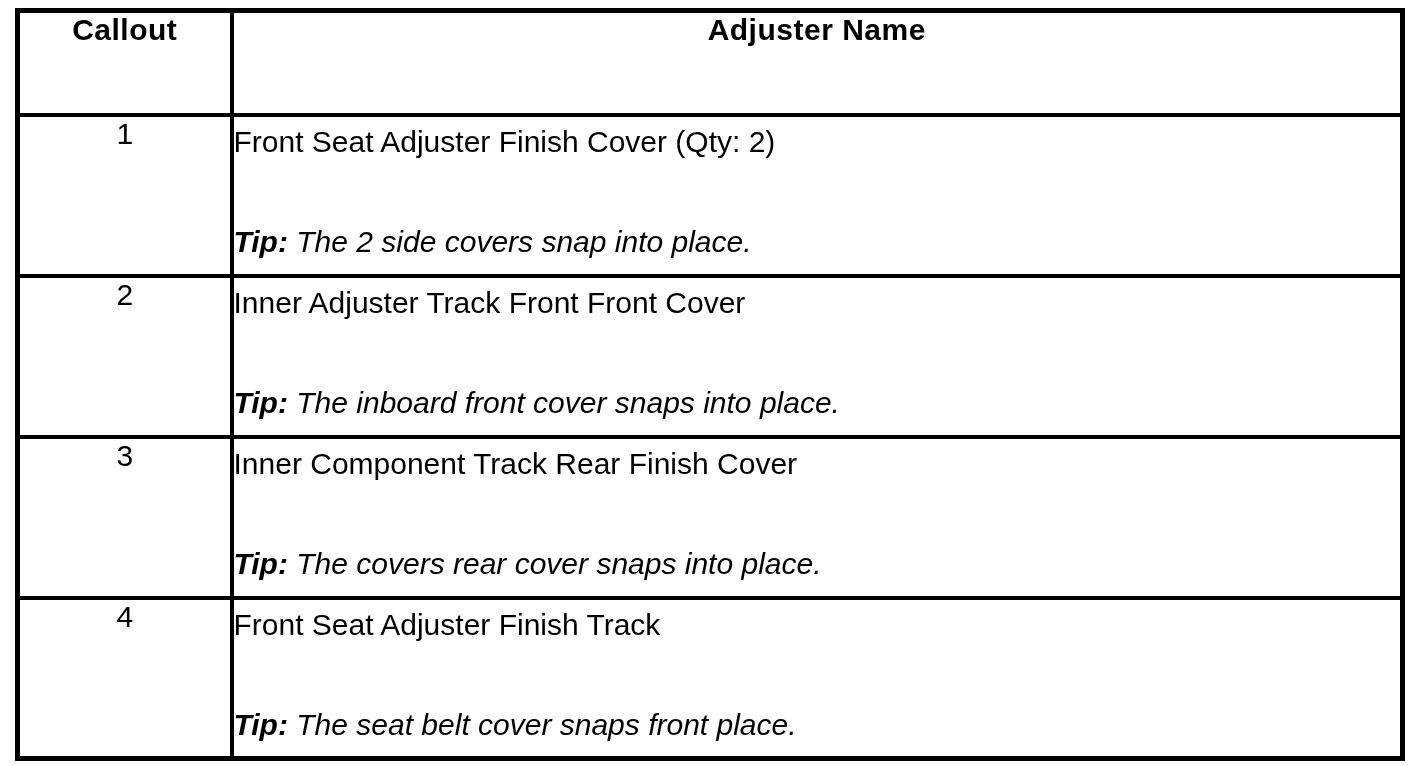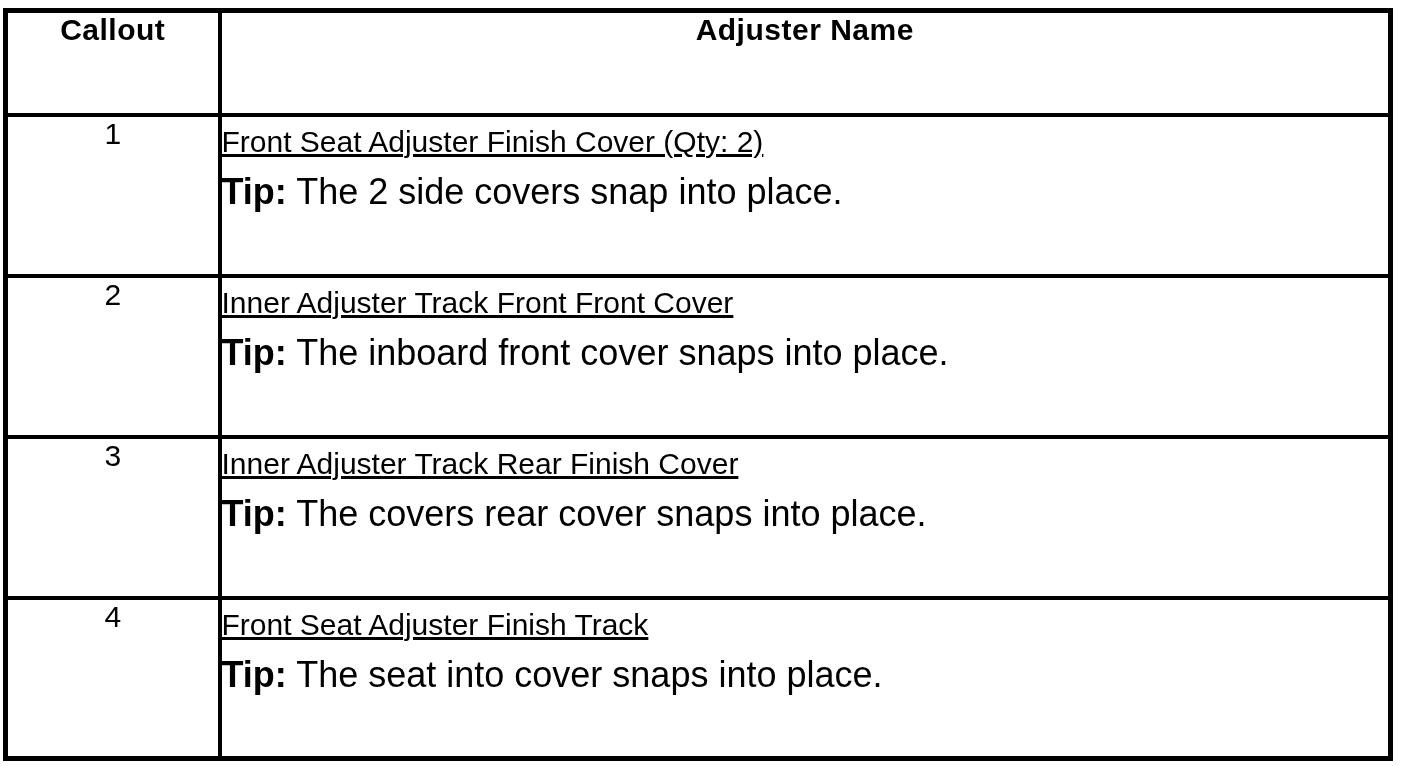--- a/index.html
+++ b/index.html
@@ -13,21 +13,21 @@
   }
   .page {
     position: relative;
     width: 1408px;
     height: 766px;
     background: #ffffff;
     overflow: hidden;
   }
   table.component-table {
     position: absolute;
-    left: 3px;
+    left: 15px;
     top: 8px;
     width: 1390px;
     height: 750px;
     border-collapse: collapse;
     table-layout: fixed;
     border: 5px solid #000000;
   }
   table.component-table th,
   table.component-table td {
     border: 4px solid #000000;
@@ -52,26 +52,27 @@
     font-weight: normal;
     padding-top: 24px;
   }
   td.component-cell {
     padding: 5px 12px 5px 10px;
   }
   .comp-name {
     font-size: 30px;
     line-height: 50px;
     white-space: nowrap;
-    text-decoration: underline;
   }
   .tip-line {
-    font-size: 36px;
+    font-size: 30px;
     line-height: 50px;
+    margin-top: 50px;
     white-space: nowrap;
+    font-style: italic;
   }
   .tip-label {
     font-weight: bold;
   }
 </style>
 </head>
 <body>
 
 <div class="page">
   <table class="component-table">
@@ -97,27 +98,27 @@
       <td class="callout-cell">2</td>
       <td class="component-cell">
         <div class="comp-name">Inner Adjuster Track Front Front Cover</div>
         <div class="tip-line"><span class="tip-label">Tip:</span> <span>The inboard front cover snaps into place.</span></div>
       </td>
     </tr>
 
     <tr class="data-row">
       <td class="callout-cell">3</td>
       <td class="component-cell">
-        <div class="comp-name">Inner Adjuster Track Rear Finish Cover</div>
+        <div class="comp-name">Inner Component Track Rear Finish Cover</div>
         <div class="tip-line"><span class="tip-label">Tip:</span> <span>The covers rear cover snaps into place.</span></div>
       </td>
     </tr>
 
     <tr class="data-row">
       <td class="callout-cell">4</td>
       <td class="component-cell">
         <div class="comp-name">Front Seat Adjuster Finish Track</div>
-        <div class="tip-line"><span class="tip-label">Tip:</span> <span>The seat into cover snaps into place.</span></div>
+        <div class="tip-line"><span class="tip-label">Tip:</span> <span>The seat belt cover snaps front place.</span></div>
       </td>
     </tr>
   </tbody>
     </table>
 </div>
 
 </body></html>

